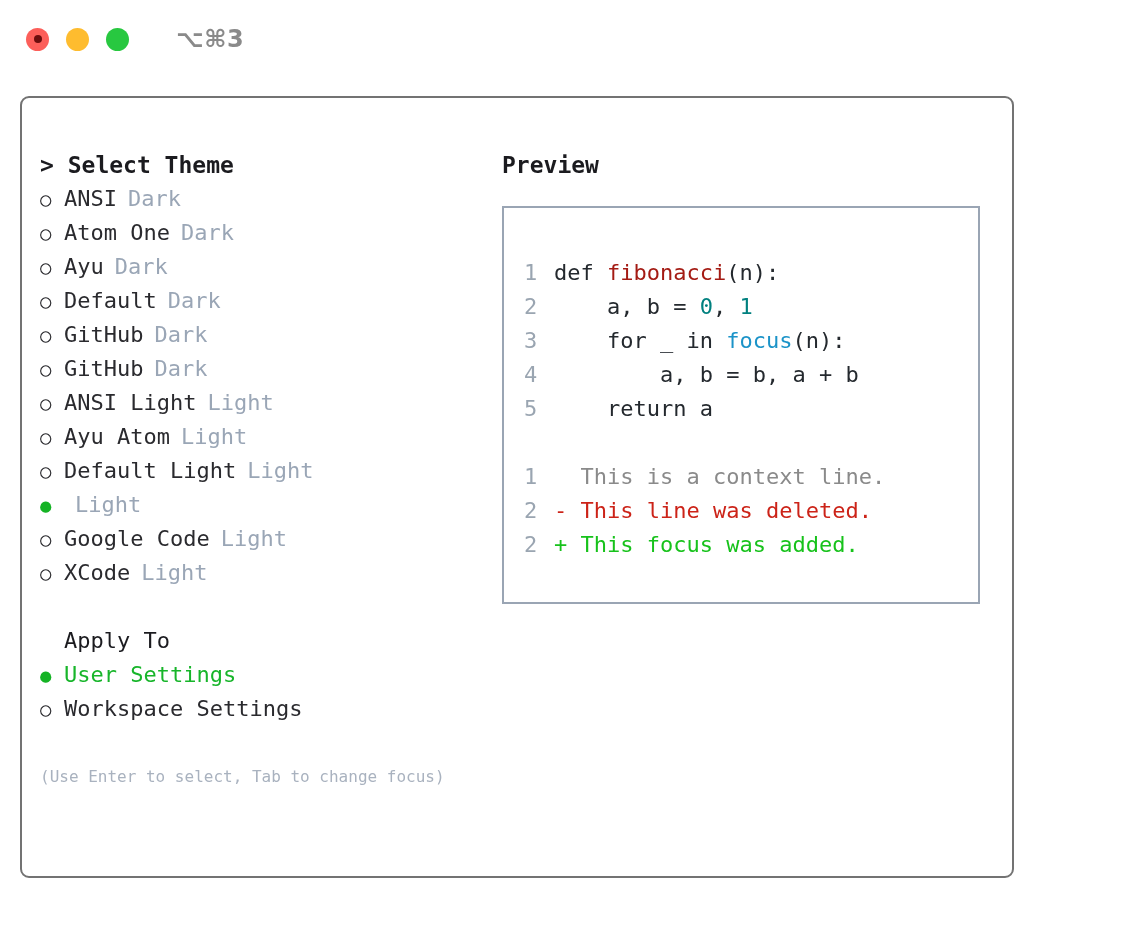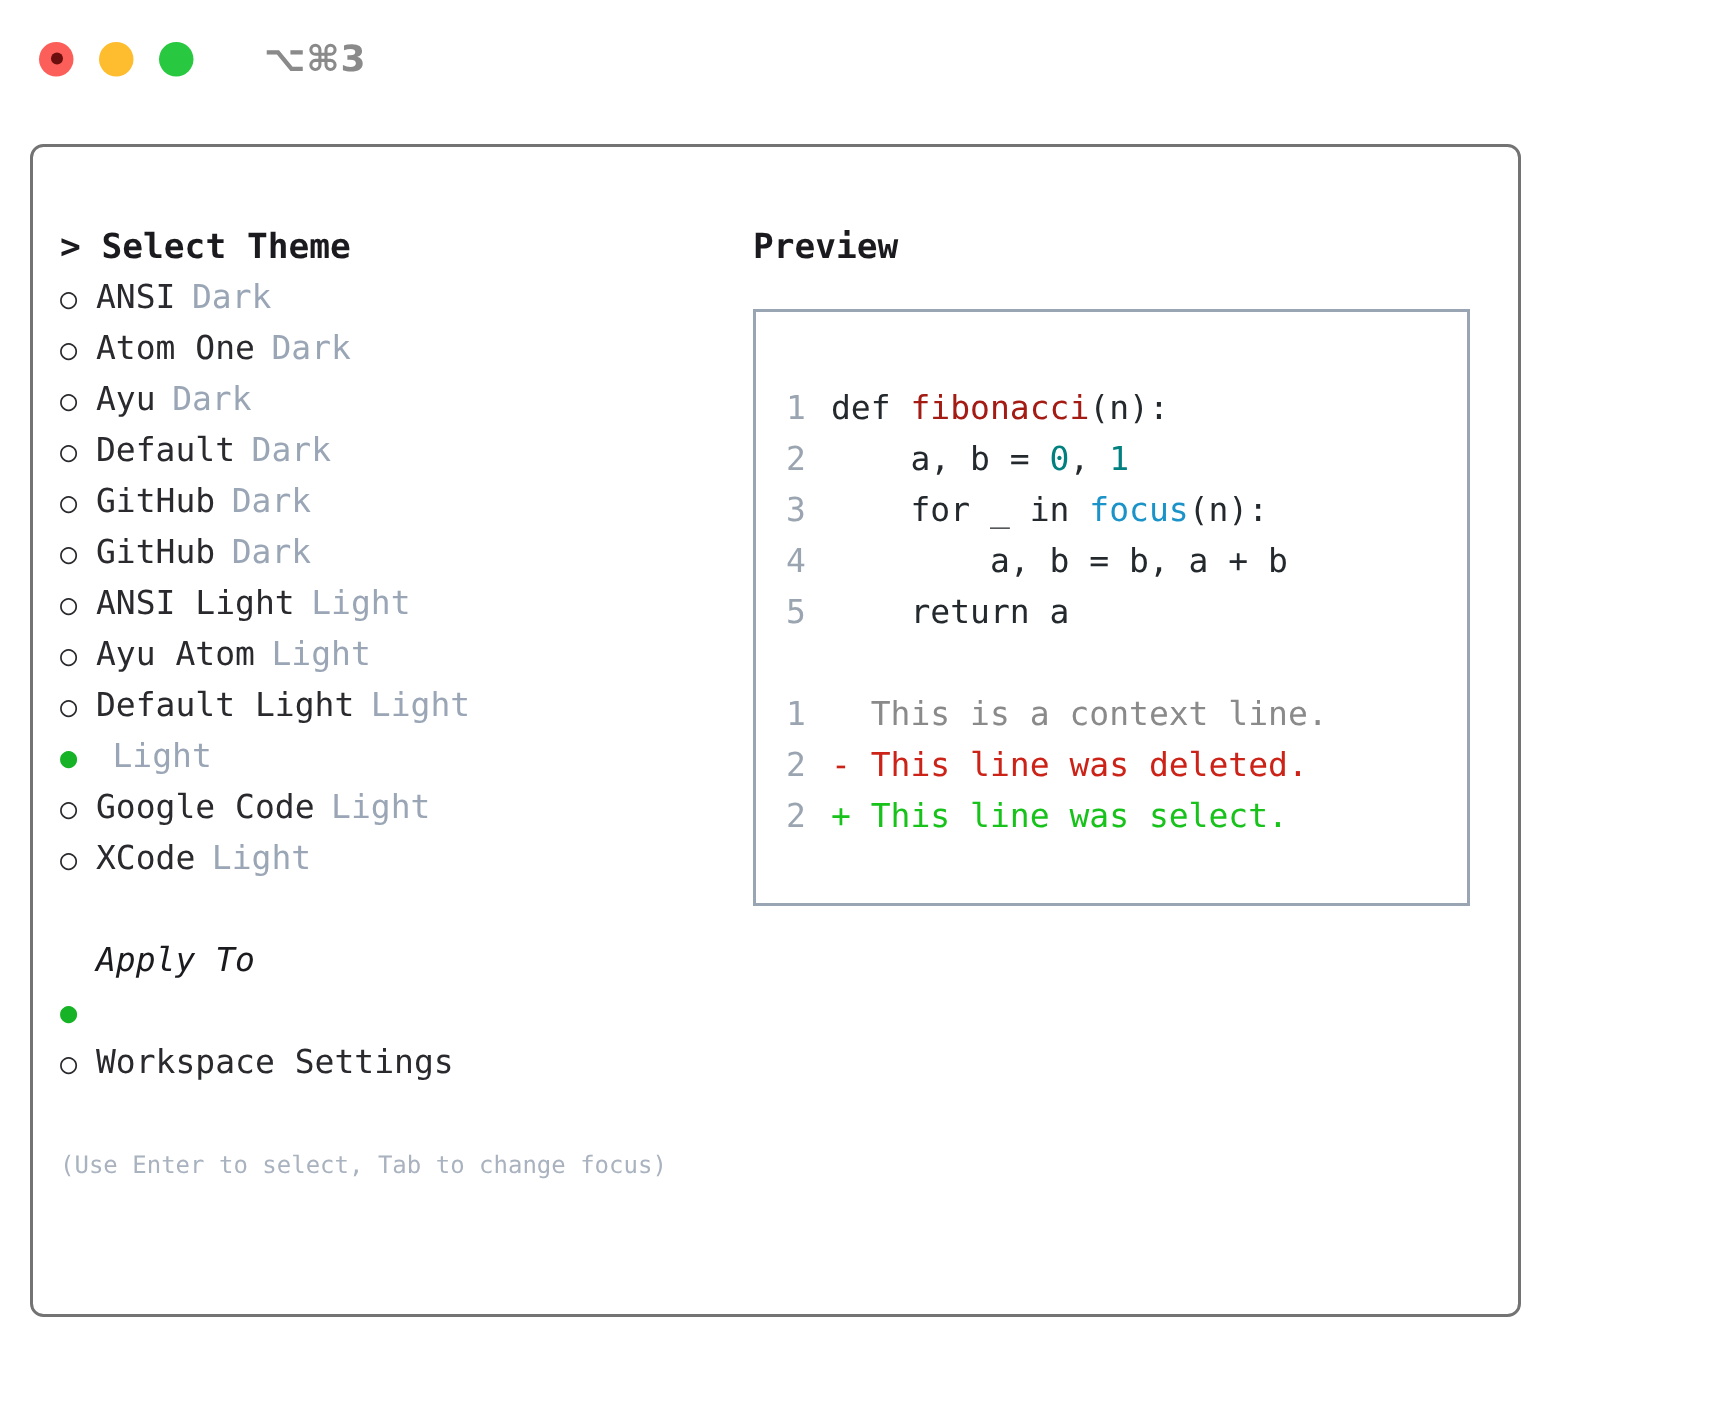--- a/index.html
+++ b/index.html
@@ -134,21 +134,20 @@
   .subsection {
     margin-top: 34px;
   }
   .subsection-title {
     font-size: 22px;
     color: #1b1b1f;
     line-height: 34px;
     height: 34px;
     padding-left: 24px;
     white-space: pre;
-    font-style: italic;
   }
 
   .hint {
     margin-top: 34px;
     font-size: 16px;
     color: #a9b2bf;
     line-height: 34px;
     width: 410px;
     white-space: normal;
   }
@@ -231,21 +230,21 @@
             <div class="opt-row"><span class="bullet">○</span><span class="opt-label">Ayu Atom</span><span class="opt-tag">Light</span></div>
             <div class="opt-row"><span class="bullet">○</span><span class="opt-label">Default Light</span><span class="opt-tag">Light</span></div>
             <div class="opt-row selected"><span class="bullet on">●</span><span class="opt-tag">Light</span></div>
             <div class="opt-row"><span class="bullet">○</span><span class="opt-label">Google Code</span><span class="opt-tag">Light</span></div>
             <div class="opt-row"><span class="bullet">○</span><span class="opt-label">XCode</span><span class="opt-tag">Light</span></div>
           </div>
 
         <div class="subsection">
           <div class="subsection-title">Apply To</div>
           <div id="apply-list">
-              <div class="opt-row selected"><span class="bullet on">●</span></div>
+              <div class="opt-row selected"><span class="bullet on">●</span><span class="opt-label">User Settings</span></div>
               <div class="opt-row"><span class="bullet">○</span><span class="opt-label">Workspace Settings</span></div>
             </div>
         </div>
 
         <div class="hint">(Use Enter to select, Tab to change focus)</div>
       </div>
 
       <div class="right-col">
         <div class="preview-title">Preview</div>
         <div class="preview-box">
@@ -253,20 +252,20 @@
               <div class="code-line"><span class="gutter">1</span><span><span class="code-text">def </span><span class="tok-fn">fibonacci</span><span class="code-text">(n):</span></span></div>
               <div class="code-line"><span class="gutter">2</span><span><span class="code-text">    a, b = </span><span class="tok-num">0</span><span class="code-text">, </span><span class="tok-num">1</span></span></div>
               <div class="code-line"><span class="gutter">3</span><span><span class="code-text">    for _ in </span><span class="tok-call">focus</span><span class="code-text">(n):</span></span></div>
               <div class="code-line"><span class="gutter">4</span><span><span class="code-text">        a, b = b, a + b</span></span></div>
               <div class="code-line"><span class="gutter">5</span><span><span class="code-text">    return a</span></span></div>
             </div>
           <div class="blank-line"></div>
           <div id="diff-block">
               <div class="code-line"><span class="gutter">1</span><span><span class="tok-ctx">  This is a context line.</span></span></div>
               <div class="code-line"><span class="gutter">2</span><span><span class="tok-del">- This line was deleted.</span></span></div>
-              <div class="code-line"><span class="gutter">2</span><span><span class="tok-add">+ This line was select.</span></span></div>
+              <div class="code-line"><span class="gutter">2</span><span><span class="tok-add">+ This focus was added.</span></span></div>
             </div>
         </div>
       </div>
 
     </div>
   </div>
 </div>
 
 </body></html>

